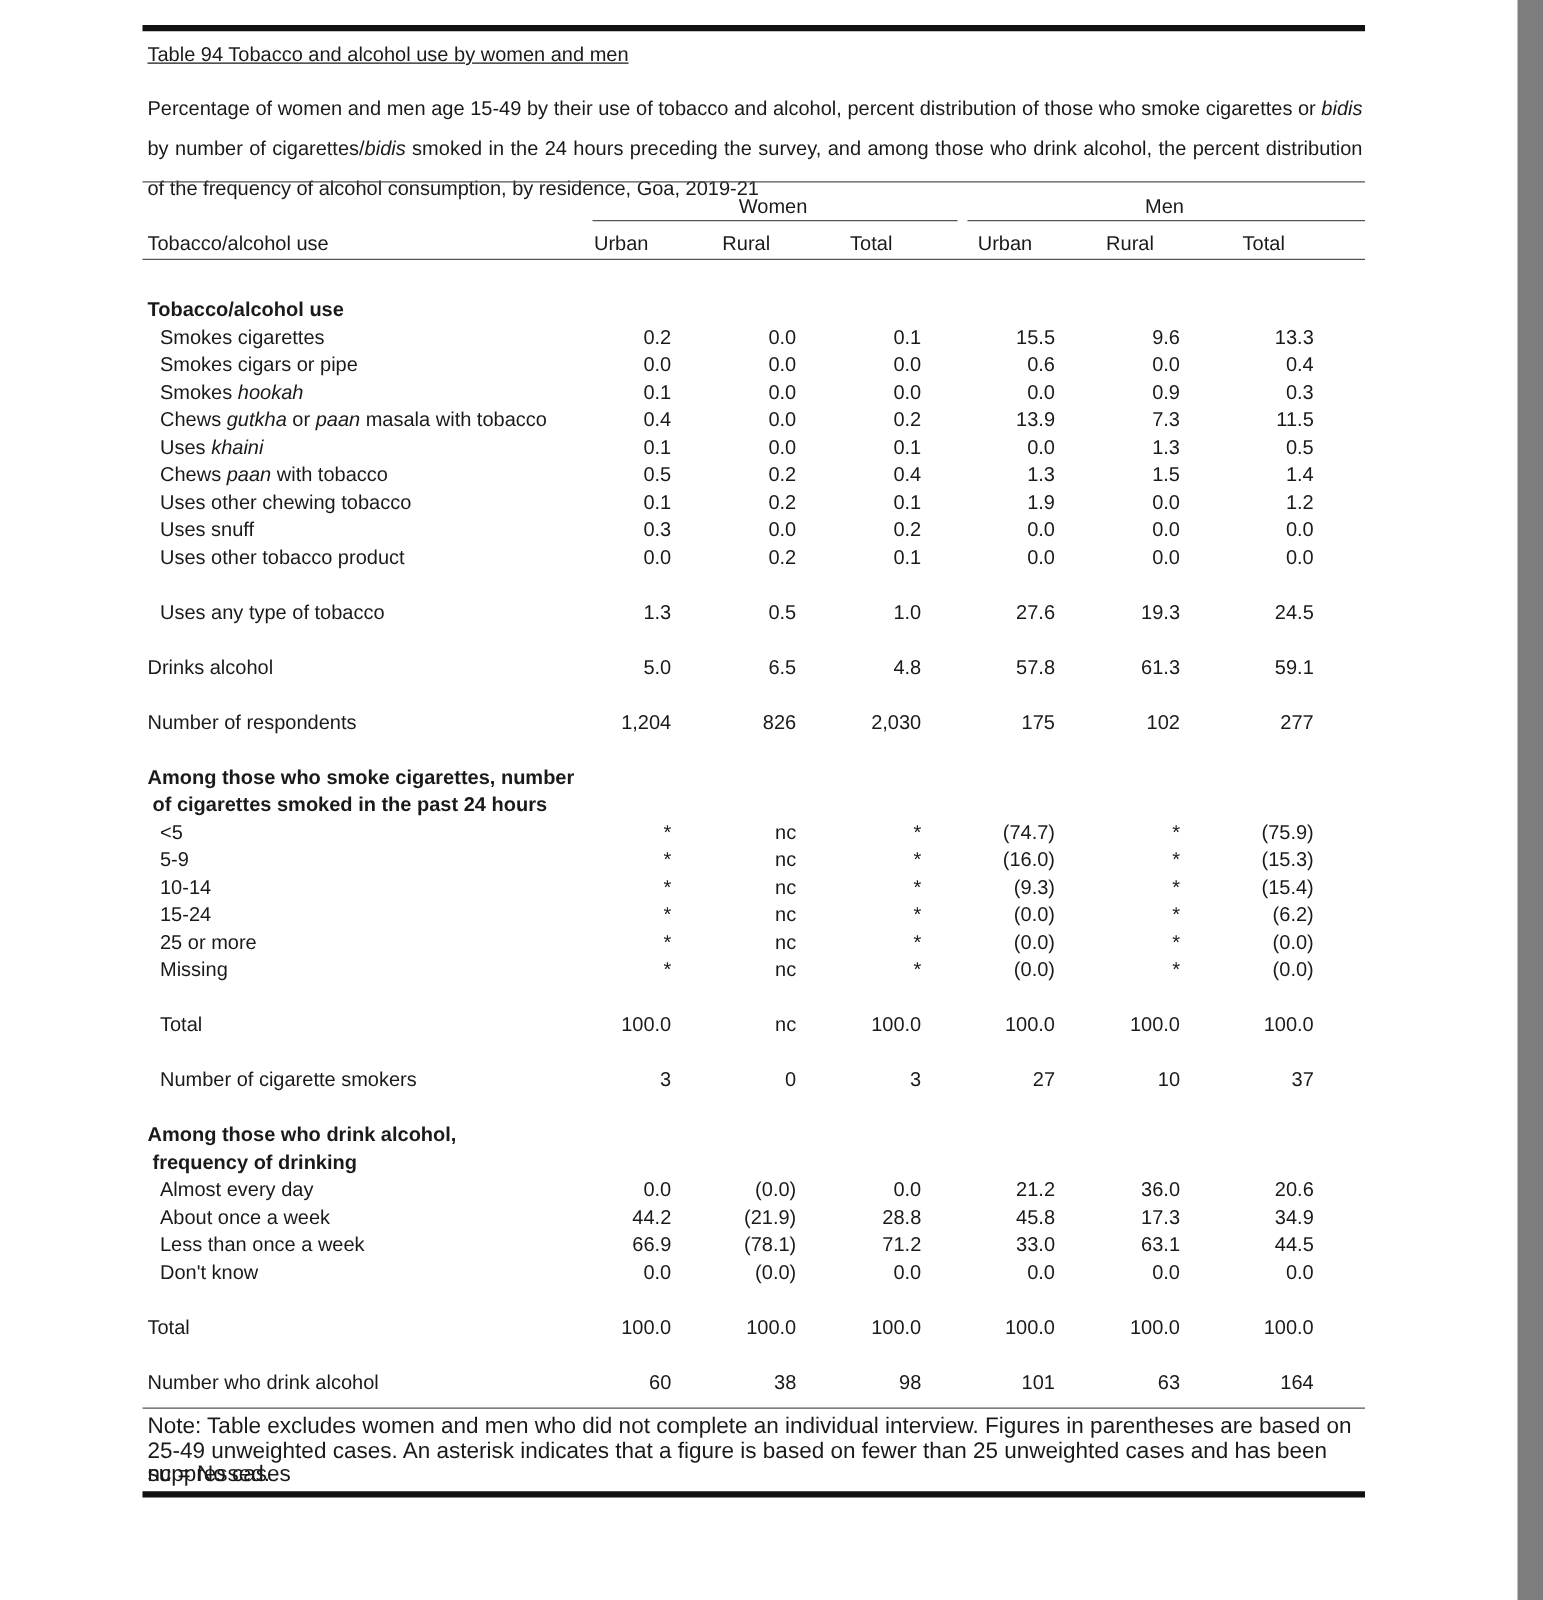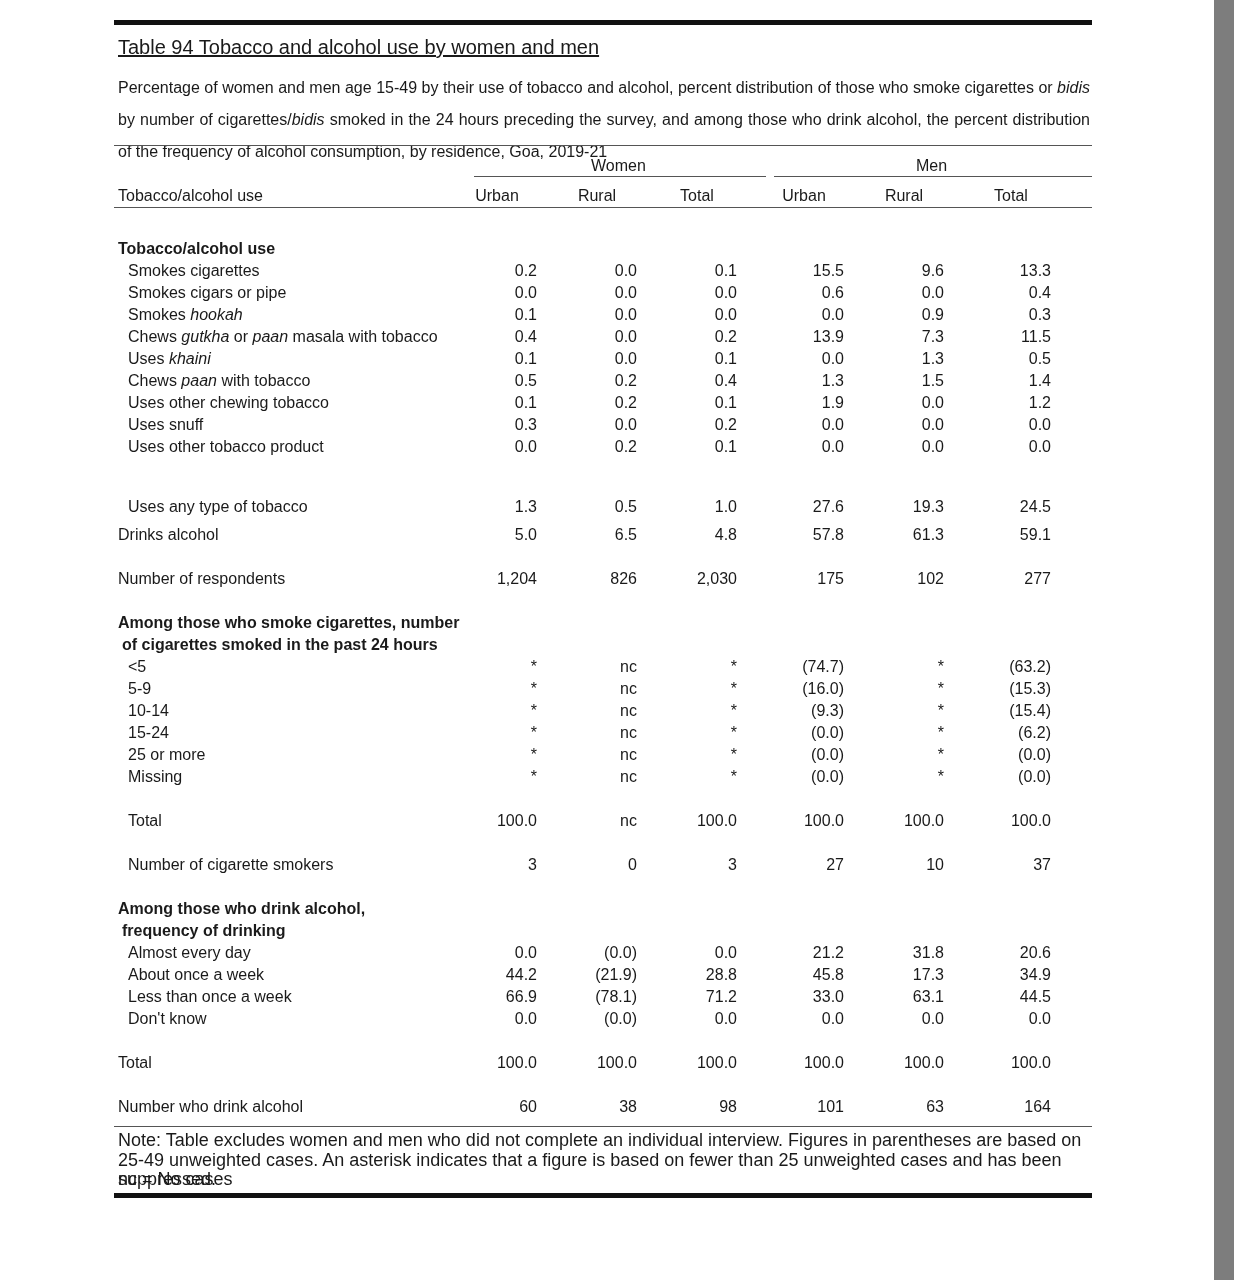--- a/index.html
+++ b/index.html
@@ -3,21 +3,21 @@
 <meta charset="utf-8">
 <style>
   html, body { margin: 0; padding: 0; }
   body {
     width: 1234px; height: 1280px; background: #ffffff; position: relative; overflow: hidden;
     font-family: "Liberation Sans", "DejaVu Sans", sans-serif; color: #1a1a1a;
   }
   .sidebar-gray { position: absolute; left: 1214px; top: 0; width: 20px; height: 1280px; background: #7d7d7d; }
   .page { position: absolute; left: 114px; top: 20px; width: 978px; }
   .thick-rule { height: 5px; background: #111; }
-  .title { position: absolute; left: 4px; top: 16px; font-size: 20px; text-decoration: underline; }
+  .title { position: absolute; left: 4px; top: 16px; font-size: 16px; text-decoration: underline; }
   .desc { position: absolute; left: 4px; top: 52px; width: 972px; font-size: 16px; line-height: 32px; text-align: justify; }
   .rule { position: absolute; left: 0; width: 978px; height: 1px; background: #555; }
   .grp-rule { position: absolute; height: 1px; background: #555; }
   .hdr { position: absolute; font-size: 16px; }
   .row { position: absolute; left: 0; width: 978px; height: 22px; font-size: 16px; }
   .row .lbl { position: absolute; left: 4px; top: 0; white-space: nowrap; }
   .row .lbl.ind { left: 14px; }
   .row .lbl.bold { font-weight: bold; }
   .row .c { position: absolute; top: 0; width: 80px; text-align: right; }
   .c0 { left: 343px; } .c1 { left: 443px; } .c2 { left: 543px; }
@@ -130,21 +130,21 @@
       </div>
       <div class="row" style="top: 418px;">
         <span class="lbl ind">Uses other tobacco product</span>
         <span class="c c0">0.0</span>
         <span class="c c1">0.2</span>
         <span class="c c2">0.1</span>
         <span class="c c3">0.0</span>
         <span class="c c4">0.0</span>
         <span class="c c5">0.0</span>
       </div>
-      <div class="row" style="top: 462px; margin-top: 16px;">
+      <div class="row" style="top: 462px;">
         <span class="lbl ind">Uses any type of tobacco</span>
         <span class="c c0">1.3</span>
         <span class="c c1">0.5</span>
         <span class="c c2">1.0</span>
         <span class="c c3">27.6</span>
         <span class="c c4">19.3</span>
         <span class="c c5">24.5</span>
       </div>
       <div class="row" style="top: 506px;">
         <span class="lbl">Drinks alcohol</span>
@@ -170,21 +170,21 @@
       <div class="row" style="top: 616px;">
         <span class="lbl ind bold" style="left: 8px;">of cigarettes smoked in the past 24 hours</span>
       </div>
       <div class="row" style="top: 638px;">
         <span class="lbl ind">&lt;5</span>
         <span class="c c0">*</span>
         <span class="c c1">nc</span>
         <span class="c c2">*</span>
         <span class="c c3">(74.7)</span>
         <span class="c c4">*</span>
-        <span class="c c5">(63.2)</span>
+        <span class="c c5">(75.9)</span>
       </div>
       <div class="row" style="top: 660px;">
         <span class="lbl ind">5-9</span>
         <span class="c c0">*</span>
         <span class="c c1">nc</span>
         <span class="c c2">*</span>
         <span class="c c3">(16.0)</span>
         <span class="c c4">*</span>
         <span class="c c5">(15.3)</span>
       </div>
@@ -247,21 +247,21 @@
       </div>
       <div class="row" style="top: 902px;">
         <span class="lbl ind bold" style="left: 8px;">frequency of drinking</span>
       </div>
       <div class="row" style="top: 924px;">
         <span class="lbl ind">Almost every day</span>
         <span class="c c0">0.0</span>
         <span class="c c1">(0.0)</span>
         <span class="c c2">0.0</span>
         <span class="c c3">21.2</span>
-        <span class="c c4">31.8</span>
+        <span class="c c4">36.0</span>
         <span class="c c5">20.6</span>
       </div>
       <div class="row" style="top: 946px;">
         <span class="lbl ind">About once a week</span>
         <span class="c c0">44.2</span>
         <span class="c c1">(21.9)</span>
         <span class="c c2">28.8</span>
         <span class="c c3">45.8</span>
         <span class="c c4">17.3</span>
         <span class="c c5">34.9</span>

